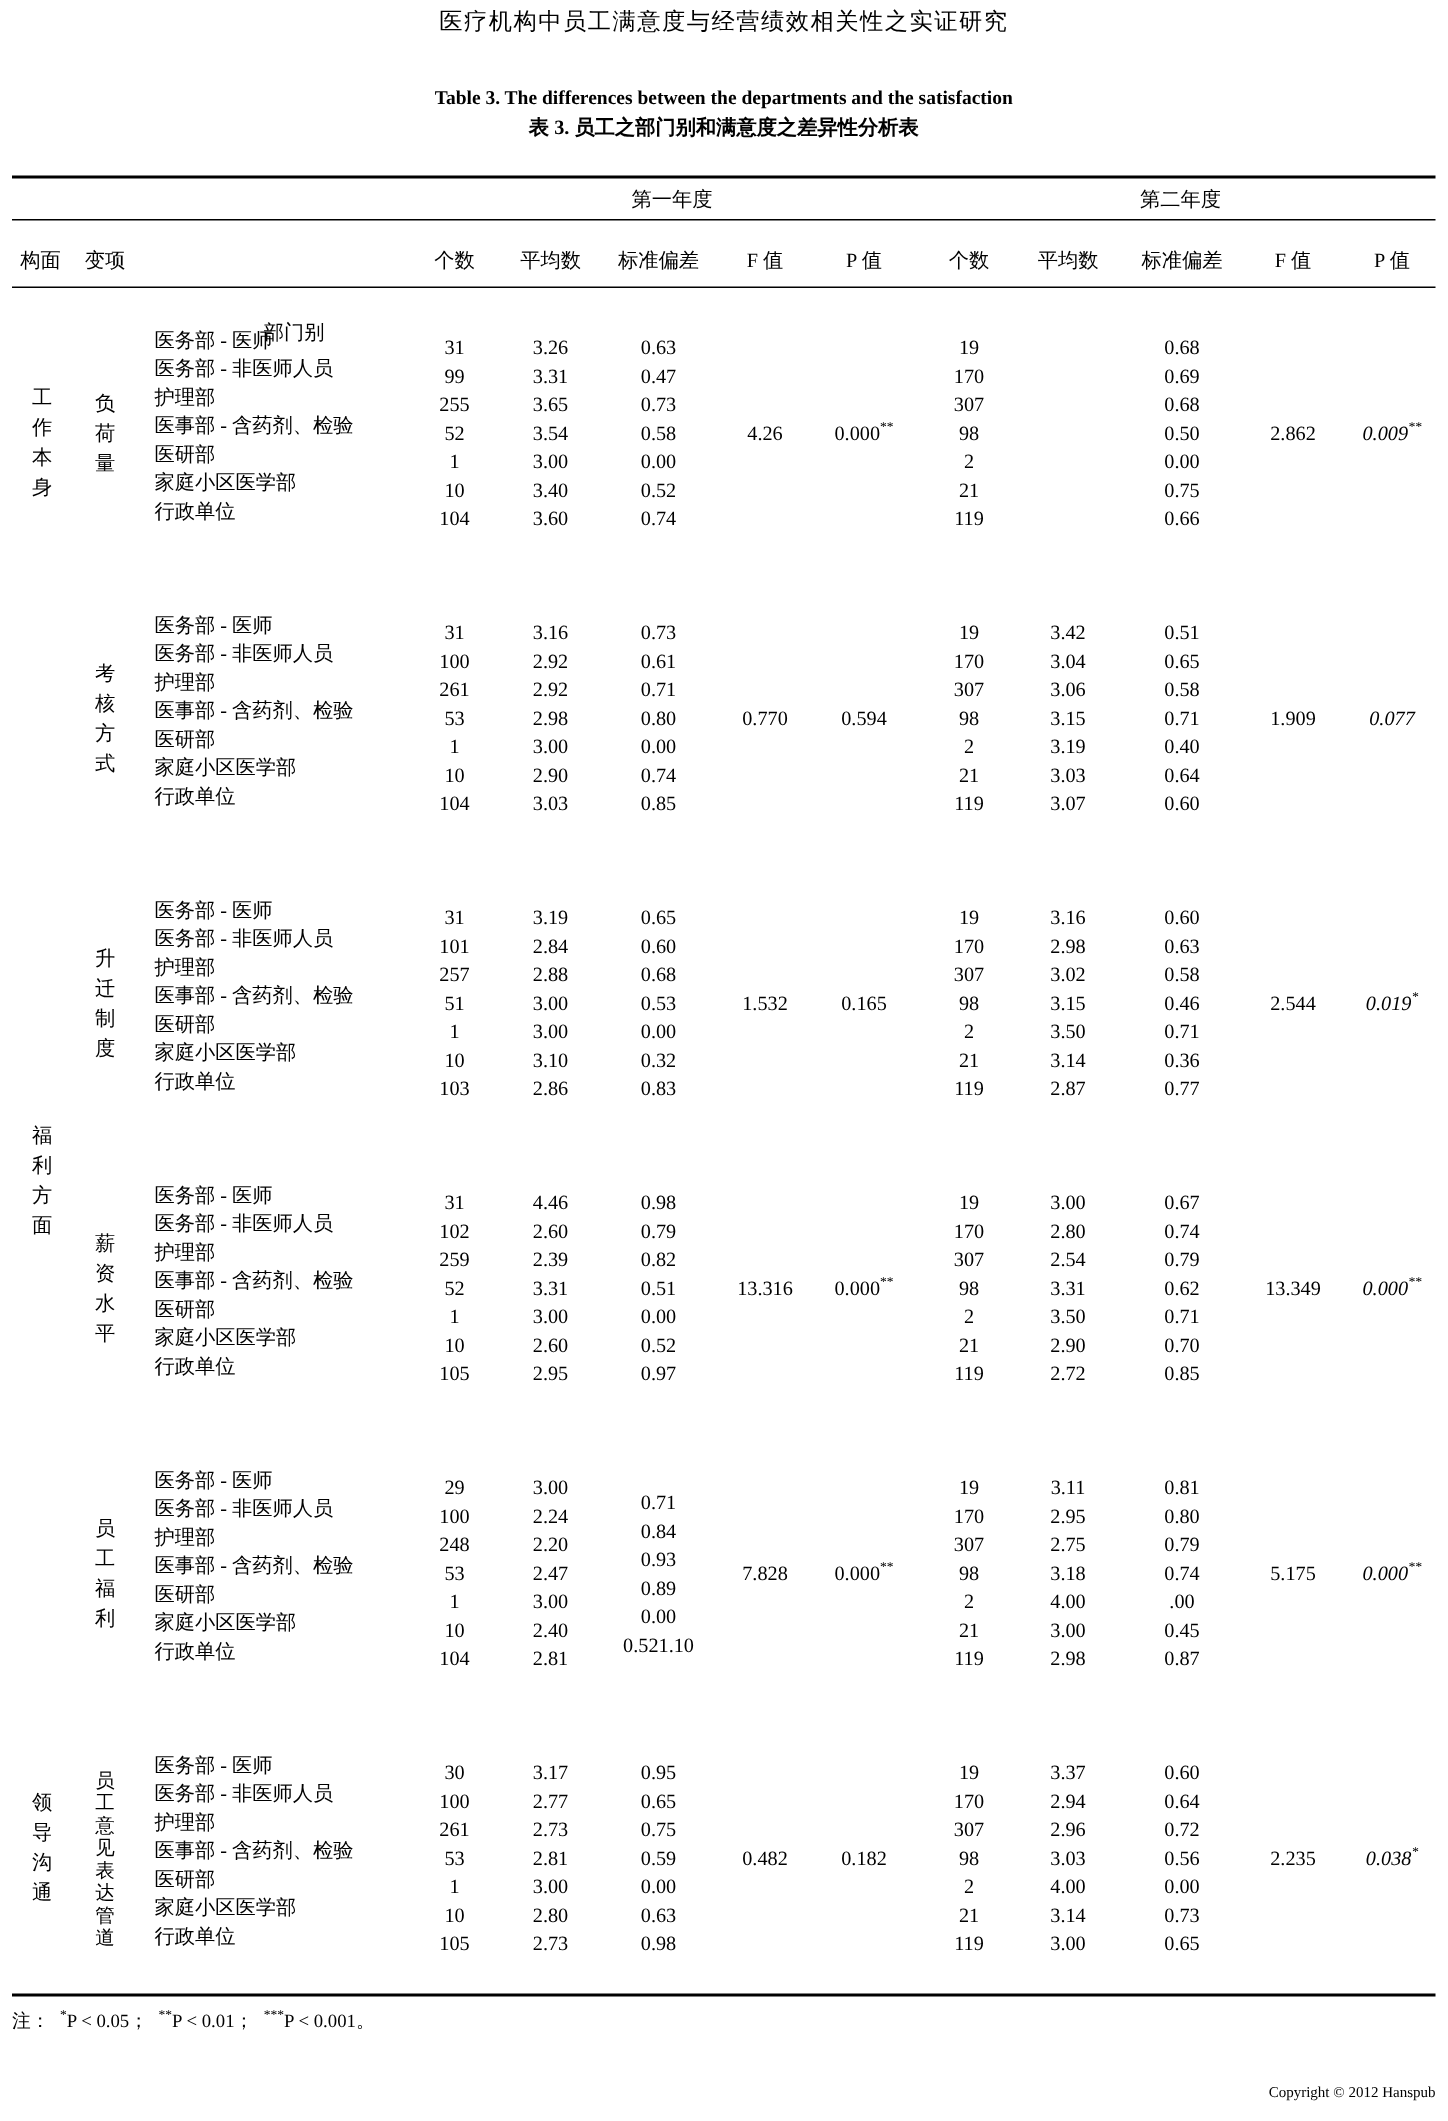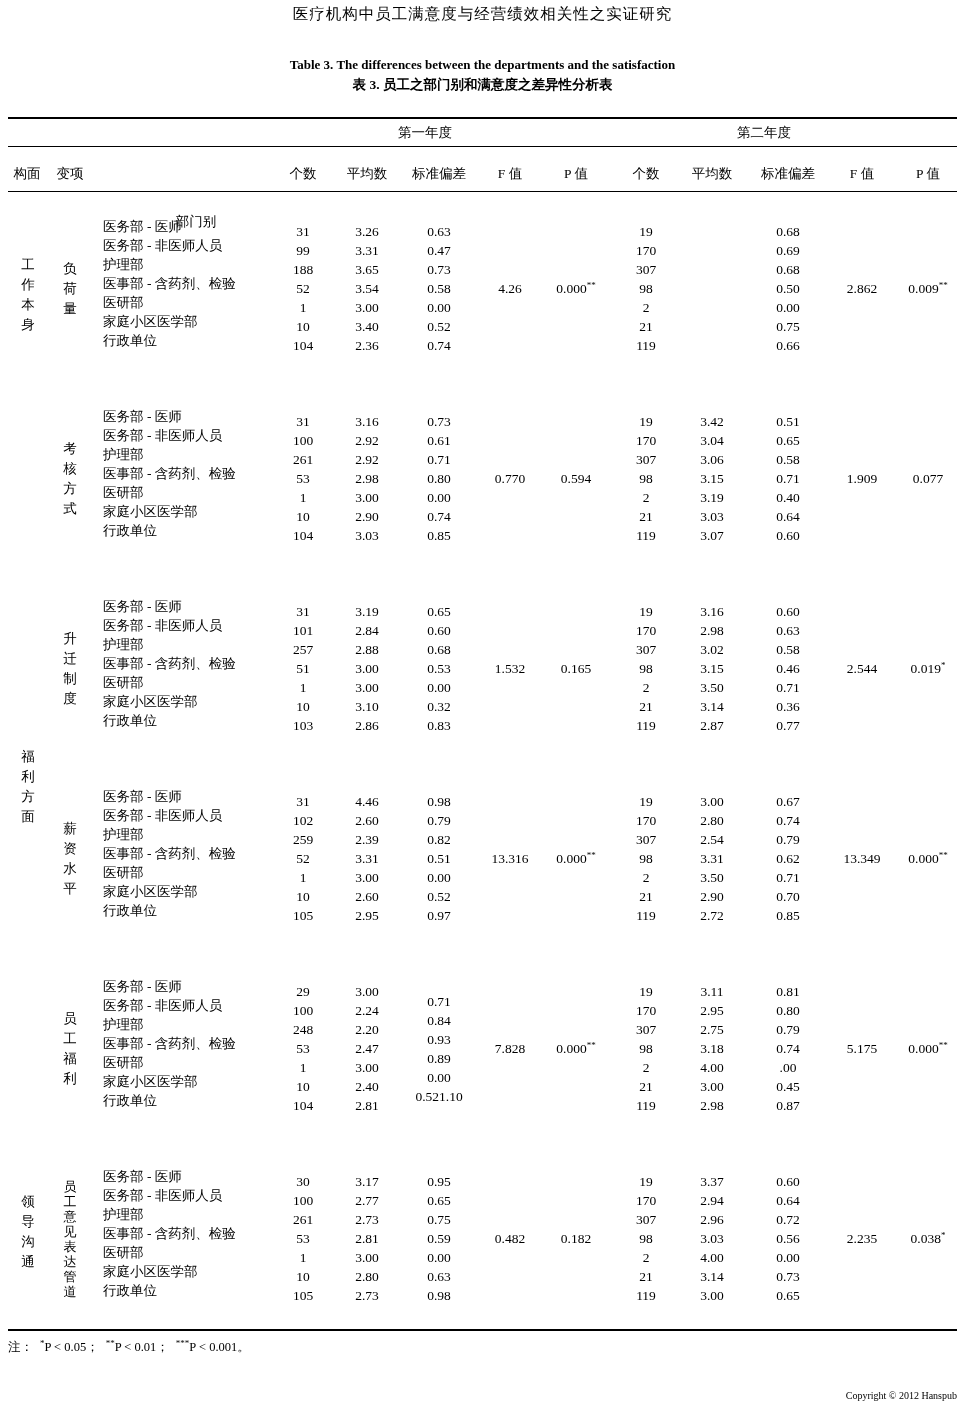--- a/index.html
+++ b/index.html
@@ -9,21 +9,21 @@
   }
   .abs{position:absolute;}
   .running-head{top:4px;left:0;width:965px;text-align:center;font-size:15.5px;letter-spacing:1px;}
   .title-en{top:57px;left:0;width:965px;text-align:center;font-weight:bold;font-size:13px;}
   .title-zh{top:76px;left:0;width:965px;text-align:center;font-weight:bold;font-size:13.5px;}
   .rule{position:absolute;left:8px;right:8px;background:#000;}
   .rule-top{top:117px;height:2px;}
   .rule-mid{top:146px;height:1px;}
   .rule-sub{top:191px;height:1px;}
   .rule-bottom{top:1329px;height:2px;}
-  .spanner{position:absolute;top:121px;height:24px;line-height:24px;font-size:13.5px;white-space:nowrap;}
+  .spanner{position:absolute;top:121px;height:24px;line-height:24px;text-align:center;font-size:13.5px;white-space:nowrap;}
   .sp1{left:398px;width:100px;}
   .sp2{left:737px;width:100px;}
   .hc{position:absolute;top:160px;height:28px;line-height:28px;text-align:center;font-size:13.5px;white-space:nowrap;}
   .hc0{left:2px;width:50px;}   .hc1{left:45px;width:50px;}  .hc2{left:156px;width:80px;margin-top:48px;}
   .hc3{left:276px;width:54px;} .hc4{left:339px;width:56px;} .hc5{left:404px;width:70px;}
   .hc6{left:480px;width:60px;} .hc7{left:541px;width:70px;} .hc8{left:619px;width:54px;}
   .hc9{left:684px;width:56px;} .hc10{left:753px;width:70px;}.hc11{left:832px;width:60px;}
   .hc12{left:893px;width:70px;}
   .group-label{position:absolute;left:13px;width:30px;text-align:center;font-size:13.5px;line-height:20px;}
   .group-0{top:255px;} .group-1{top:747px;} .group-2{top:1192px;}
@@ -31,21 +31,21 @@
   .var-label{position:absolute;left:56px;width:28px;top:50%;transform:translateY(-50%);
     text-align:center;font-size:13.5px;line-height:20px;}
   .var-label.tight{font-size:13px;line-height:15px;}
   .col{position:absolute;top:0;font-size:13.5px;line-height:19px;text-align:center;white-space:nowrap;}
   .col-dept{left:103px;width:200px;text-align:left;top:-5px;}
   .col-n1{left:276px;width:54px;}  .col-mean1{left:339px;width:56px;} .col-sd1{left:404px;width:70px;}
   .col-n2{left:619px;width:54px;}  .col-mean2{left:684px;width:56px;} .col-sd2{left:753px;width:70px;}
   .col.half{top:10px;}
   .fp{top:57px;height:19px;}
   .f1{left:480px;width:60px;} .p1{left:541px;width:70px;}
-  .f2{left:832px;width:60px;} .p2{left:893px;width:70px;}
+  .f2{left:832px;width:60px;} .p2{left:893px;width:70px;font-style:italic;}
   sup{font-size:9px;line-height:0;}
   .note{position:absolute;top:1339px;left:8px;font-size:12.5px;}
   .note .seg{margin-left:7px;}
   .footer-page{position:absolute;top:1390px;left:8px;font-size:15px;margin-top:24px;}
   .footer-copy{position:absolute;top:1390px;right:8px;font-size:10px;}
 </style>
 </head>
 <body>
 
 <div class="page">
@@ -83,34 +83,34 @@
           <div>医务部 - 非医师人员</div>
           <div>护理部</div>
           <div>医事部 - 含药剂、检验</div>
           <div>医研部</div>
           <div>家庭小区医学部</div>
           <div>行政单位</div>
         </div>
     <div class="col col-n1">
           <div>31</div>
           <div>99</div>
-          <div>188</div>
+          <div>255</div>
           <div>52</div>
           <div>1</div>
           <div>10</div>
           <div>104</div>
         </div>
     <div class="col col-mean1">
           <div>3.26</div>
           <div>3.31</div>
           <div>3.65</div>
           <div>3.54</div>
           <div>3.00</div>
           <div>3.40</div>
-          <div>2.36</div>
+          <div>3.60</div>
         </div>
     <div class="col col-sd1">
           <div>0.63</div>
           <div>0.47</div>
           <div>0.73</div>
           <div>0.58</div>
           <div>0.00</div>
           <div>0.52</div>
           <div>0.74</div>
         </div>

